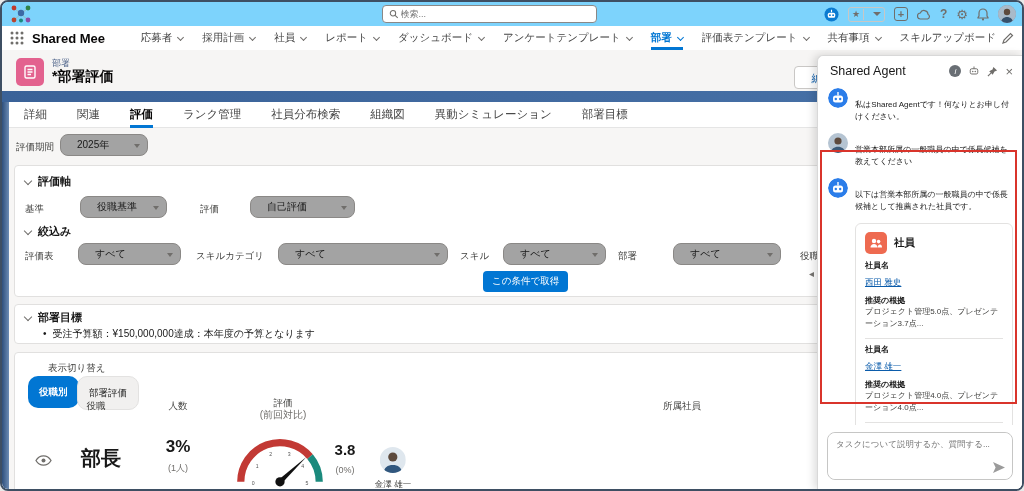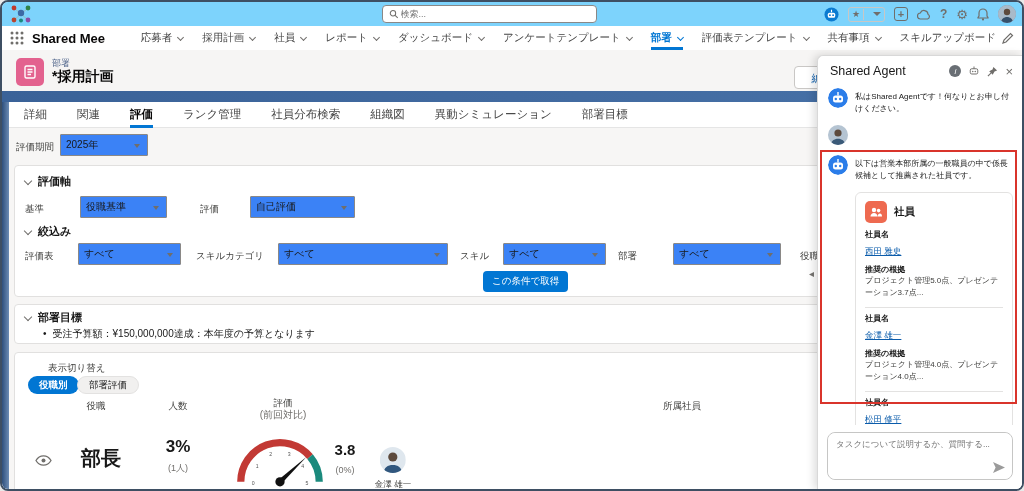--- a/index.html
+++ b/index.html
@@ -39,30 +39,30 @@
 
   
   .rectabs{position:absolute;left:0;top:100px;width:100%;height:26px;background:#fff;border-bottom:1px solid #e5e5e5;display:flex;align-items:center;gap:30px;padding:0 22px;}
   .rectab{font-size:11.5px;color:#444;cursor:pointer;height:26px;display:flex;align-items:center;white-space:nowrap;}
   .rectab.sel{color:#080707;font-weight:bold;box-shadow:inset 0 -3px 0 #0176d3;}
 
   
   .content-bg{position:absolute;left:0;top:126px;width:100%;bottom:0;background:#f7f6f5;}
   .leftstrip{position:absolute;left:0;top:100px;bottom:0;width:7px;background:linear-gradient(90deg,#2e4f7c,#6c8cb4);z-index:2;}
   .flabel{position:absolute;font-size:9.5px;color:#3e3e3c;white-space:nowrap;}
-  .dd{position:absolute;height:22px;border:1px solid #8a8886;border-radius:1px;background:#3b82f6;font-size:10px;color:#181818;display:flex;align-items:center;padding:0 18px 0 5px;cursor:pointer;white-space:nowrap;}
+  .dd{position:absolute;height:22px;border:1px solid #8a8886;border-radius:8px;background:#a3a3a3;font-size:10px;color:#181818;display:flex;align-items:center;padding:0 18px 0 16px;cursor:pointer;white-space:nowrap;}
   .dd::after{content:"";position:absolute;right:7px;top:9px;border-left:3.5px solid transparent;border-right:3.5px solid transparent;border-top:4.5px solid #706e6b;}
   .card{position:absolute;left:12px;width:996px;background:#fff;border:1px solid #e1e0df;border-radius:4px;}
   .sectitle{position:absolute;font-size:11px;font-weight:bold;color:#181818;display:flex;align-items:center;cursor:pointer;}
   .chev{display:inline-block;width:6px;height:6px;border-left:1.5px solid #706e6b;border-bottom:1.5px solid #706e6b;transform:rotate(-45deg);margin-right:7px;margin-bottom:2px;}
   .fetch-btn{position:absolute;left:468px;top:105px;height:21px;padding:0 9px;background:#0176d3;color:#fff;font-size:9.5px;border:none;border-radius:4px;cursor:pointer;font-family:inherit;}
   .bullet{position:absolute;left:28px;top:22px;font-size:10px;color:#181818;}
   .bullet::before{content:"•";margin-right:6px;}
   .switchlabel{position:absolute;left:33px;top:9px;font-size:9.5px;color:#3e3e3c;}
-  .pill{position:absolute;top:23px;height:18px;border-radius:10px;font-size:9.5px;display:flex;align-items:center;justify-content:center;cursor:pointer;padding:8px 11px;}
+  .pill{position:absolute;top:23px;height:18px;border-radius:10px;font-size:9.5px;display:flex;align-items:center;justify-content:center;cursor:pointer;padding:16px 11px;}
   .pill.on{background:#0176d3;color:#fff;font-weight:bold;}
   .pill.off{background:#f1f0ef;color:#181818;border:1px solid #e3e2e1;}
   .thead{position:absolute;top:47px;font-size:9.5px;color:#3e3e3c;text-align:center;transform:translateX(-50%);line-height:1.25;}
   .thead .sub{font-size:10px;color:#706e6b;margin-top:40px;}
   .cell-role{position:absolute;left:66px;top:92px;font-size:20px;font-weight:bold;color:#181818;}
   .cell-pct{position:absolute;left:163px;top:84px;transform:translateX(-50%);text-align:center;}
   .cell-pct .big{font-size:17px;font-weight:bold;color:#181818;}
   .cell-pct .sub{font-size:9px;color:#706e6b;}
   .cell-score{position:absolute;left:330px;top:88px;transform:translateX(-50%);text-align:center;}
   .cell-score .big{font-size:15px;font-weight:bold;color:#181818;}
@@ -74,21 +74,21 @@
 
   
   .agent-panel{position:absolute;left:815px;top:53px;width:205px;bottom:0;background:#fff;border-left:1px solid #d8d8d8;border-top:1px solid #d8d8d8;border-radius:6px 0 0 0;box-shadow:-3px 0 8px rgba(0,0,0,.14);z-index:5;display:flex;flex-direction:column;}
   .panel-head{flex:0 0 auto;display:flex;align-items:center;padding:8px 9px 6px 12px;}
   .panel-title{font-size:12.5px;color:#181818;flex:1;}
   .phicons{display:flex;align-items:center;gap:7px;}
   .icon-dot{width:12px;height:12px;border-radius:50%;background:#696e74;color:#fff;font-size:8px;display:flex;align-items:center;justify-content:center;cursor:pointer;font-style:italic;}
   .pclose{font-size:13px;color:#706e6b;line-height:1;cursor:pointer;}
   .panel-body{flex:1 1 auto;overflow:hidden;padding:4px 10px 0 10px;position:relative;}
   .msg{display:flex;gap:7px;margin-bottom:10px;}
-  .msg .txt{font-size:8px;color:#181818;line-height:1.5;padding-top:3px;}
+  .msg .txt{font-size:8px;color:#181818;line-height:1.5;padding-top:3px;margin-top:8px;}
   .mavatar{flex:0 0 20px;width:20px;height:20px;border-radius:50%;overflow:hidden;}
   .rescard{margin:2px 0 8px 27px;border:1px solid #e3e2e1;border-radius:6px;padding:8px 9px;width:158px;background:#fff;}
   .rescard-head{display:flex;align-items:center;gap:7px;margin-bottom:6px;}
   .obj-icon{width:22px;height:22px;border-radius:5px;background:#ee6a50;display:flex;align-items:center;justify-content:center;}
   .obj-title{font-size:10.5px;font-weight:bold;color:#181818;}
   .entry .lbl{font-size:8px;font-weight:bold;color:#181818;margin-top:5px;}
   .entry .lnk{font-size:8.5px;color:#0b5cab;text-decoration:underline;cursor:pointer;display:inline-block;margin:2px 0 1px;}
   .entry .rsn{font-size:8px;color:#3e3e3c;line-height:1.5;}
   .entry-div{border:none;border-top:1px solid #e3e2e1;margin:8px 0 2px;}
   .panel-input{flex:0 0 auto;margin:7px 9px 9px;border:1px solid #c6c6c5;border-radius:8px;position:relative;height:48px;}
@@ -223,21 +223,21 @@
   <div class="rechead">
     <span class="recicon">
       <svg width="16" height="16" viewBox="0 0 16 16">
           <rect x="3" y="2" width="10" height="12" rx="1.5" fill="none" stroke="#fff" stroke-width="1.4"></rect>
           <line x1="5.5" y1="5.5" x2="10.5" y2="5.5" stroke="#fff" stroke-width="1.3"></line>
           <line x1="5.5" y1="8" x2="10.5" y2="8" stroke="#fff" stroke-width="1.3"></line>
           <line x1="5.5" y1="10.5" x2="9" y2="10.5" stroke="#fff" stroke-width="1.3"></line>
         </svg>
     </span>
     <span class="reclabel">部署</span>
-    <span class="recname">*採用計画</span>
+    <span class="recname">*部署評価</span>
   </div>
   <button class="edit-btn">編</button>
   <div class="blueband"></div>
 
   <div class="rectabs">
     <span class="rectab">詳細</span>
     <span class="rectab">関連</span>
     <span class="rectab sel">評価</span>
     <span class="rectab">ランク管理</span>
     <span class="rectab">社員分布検索</span>
@@ -366,20 +366,21 @@
         <span class="txt">私はShared Agentです！何なりとお申し付けください。</span>
       </div>
       <div class="msg">
         <span class="mavatar">
           <svg width="20" height="20" viewBox="0 0 20 20">
               <rect width="20" height="20" fill="#b5c4d2"></rect>
               <circle cx="10" cy="8" r="3.6" fill="#5d4a3d"></circle>
               <path d="M3 20c0-4.2 3.2-6.3 7-6.3s7 2.1 7 6.3z" fill="#3a5a78"></path>
             </svg>
         </span>
+        <span class="txt">営業本部所属の一般職員の中で係長候補を教えてください</span>
       </div>
       <div class="msg">
         <span class="mavatar">
           <svg width="20" height="20" viewBox="0 0 20 20">
               <circle cx="10" cy="10" r="10" fill="#2b7de9"></circle>
               <rect x="5" y="7.5" width="10" height="7" rx="2.5" fill="#fff"></rect>
               <circle cx="7.8" cy="11" r="1.2" fill="#2b7de9"></circle>
               <circle cx="12.2" cy="11" r="1.2" fill="#2b7de9"></circle>
               <line x1="10" y1="4" x2="10" y2="7.5" stroke="#fff" stroke-width="1.4"></line>
             </svg>

